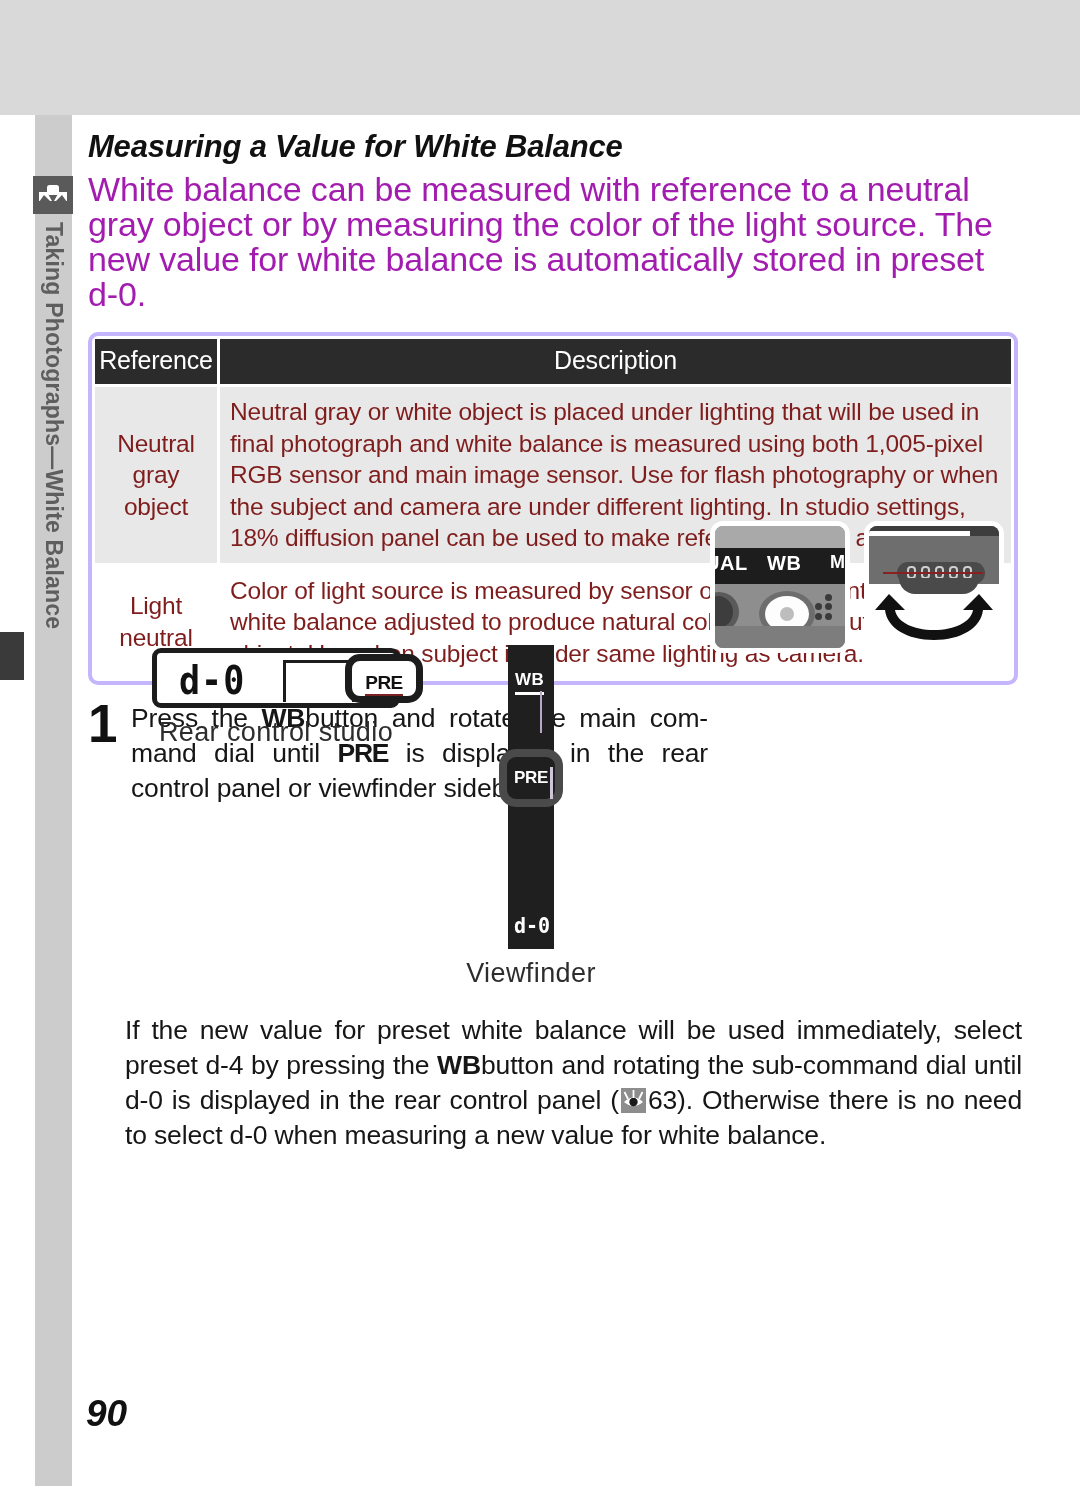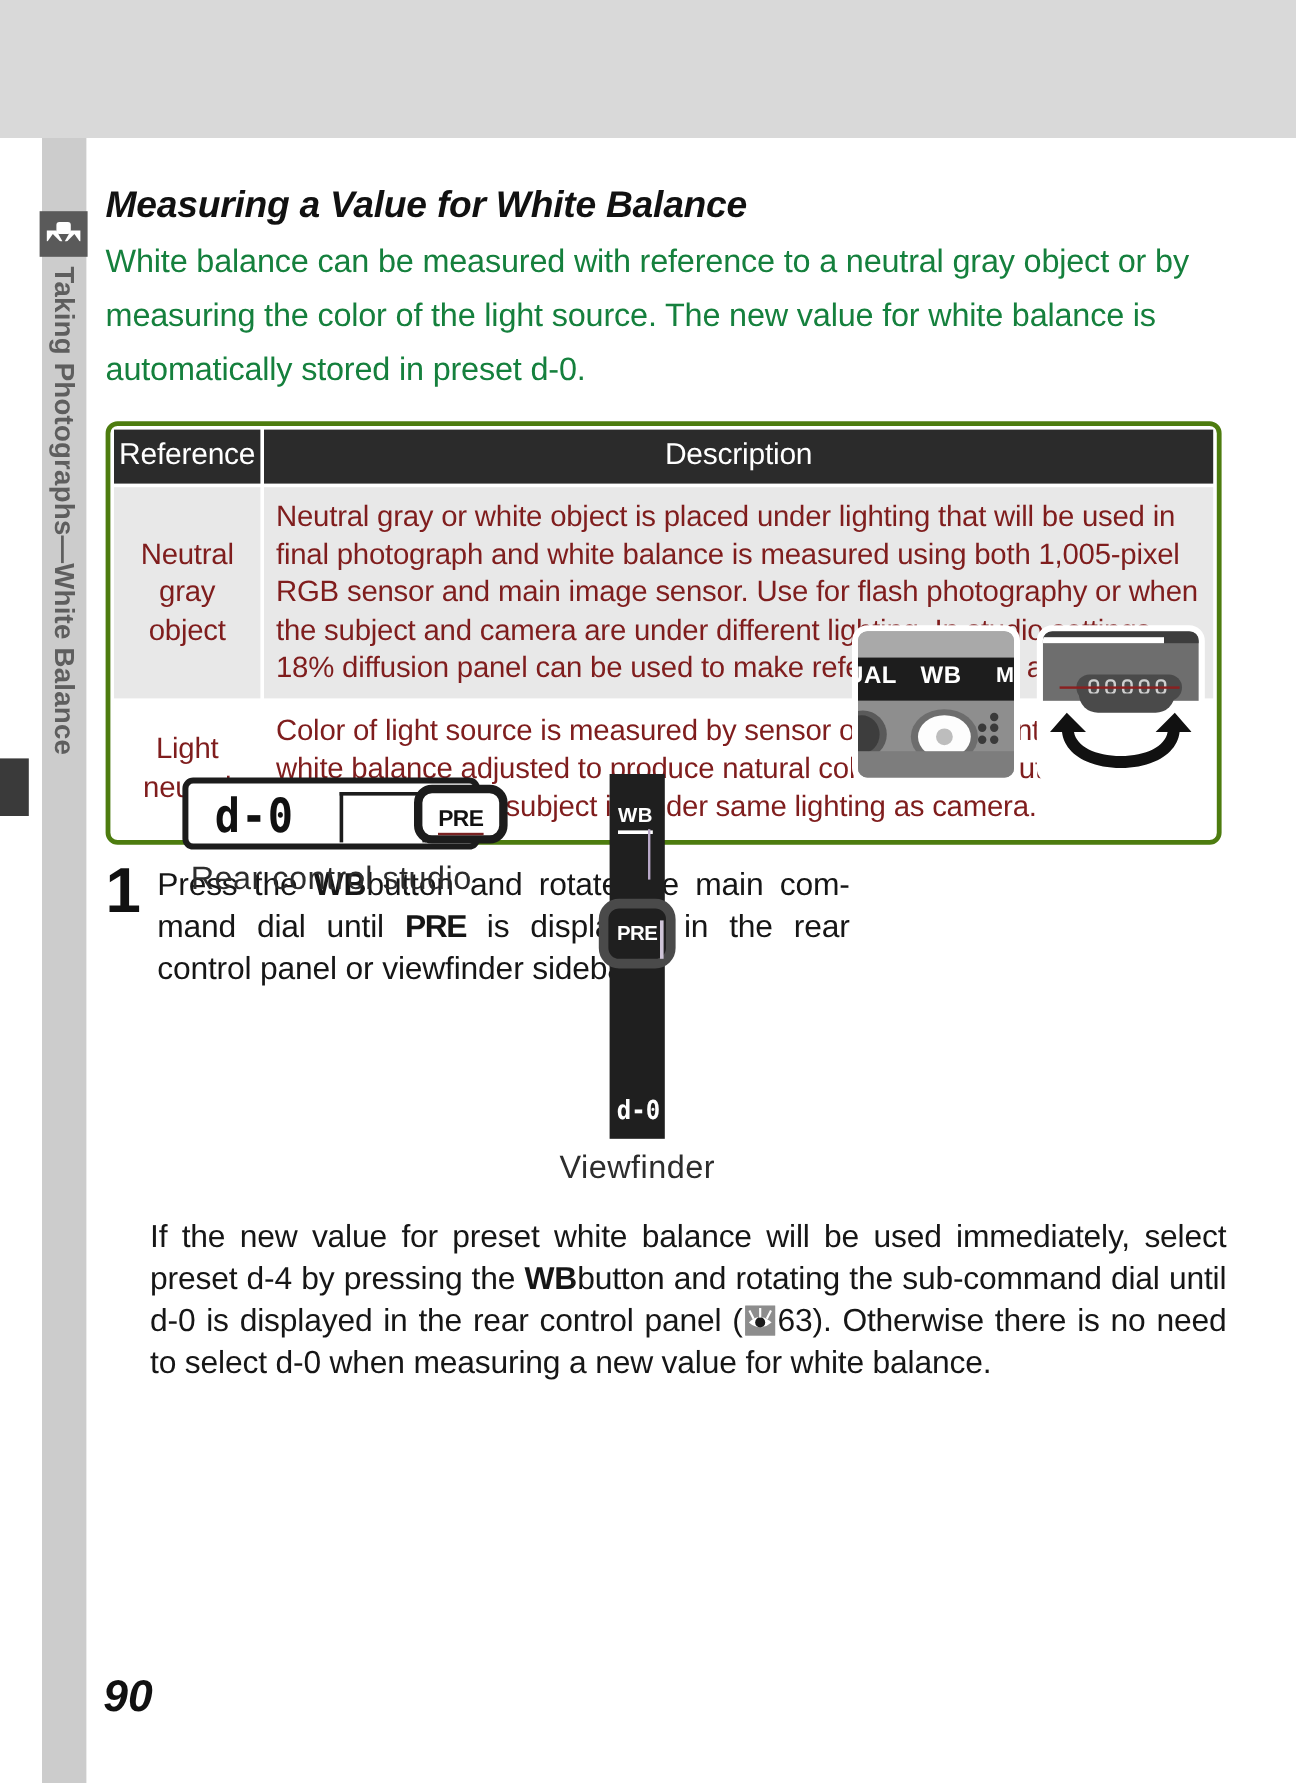--- a/index.html
+++ b/index.html
@@ -56,46 +56,46 @@
     writing-mode: vertical-rl;
     text-orientation: mixed;
     white-space: nowrap;
     line-height: 37px;
   }
 
   
   .content {
     position: absolute;
     left: 88px;
-    top: 128px;
+    top: 104px;
     width: 940px;
   }
 
   .section-title {
     font-style: italic;
     font-weight: bold;
     font-size: 31px;
     color: #111;
     margin: 25px 0 7px 0;
     letter-spacing: -0.2px;
   }
 
   .intro {
-    font-size: 27px;
-    line-height: 45px;
-    color: #15803d;
+    font-size: 34px;
+    line-height: 35px;
+    color: #a21caf;
     margin: 0 0 20px 0;
     width: 935px;
     letter-spacing: -0.15px;
   }
 
   
   .tbl-wrap {
     width: 922px;
-    border: 4px solid #4d7c0f;
+    border: 4px solid #c4b5fd;
     border-radius: 10px;
     overflow: hidden;
     background: #ffffff;
   }
   table.ref-table {
     border-collapse: separate;
     border-spacing: 3px;
     width: 100%;
     table-layout: fixed;
   }

